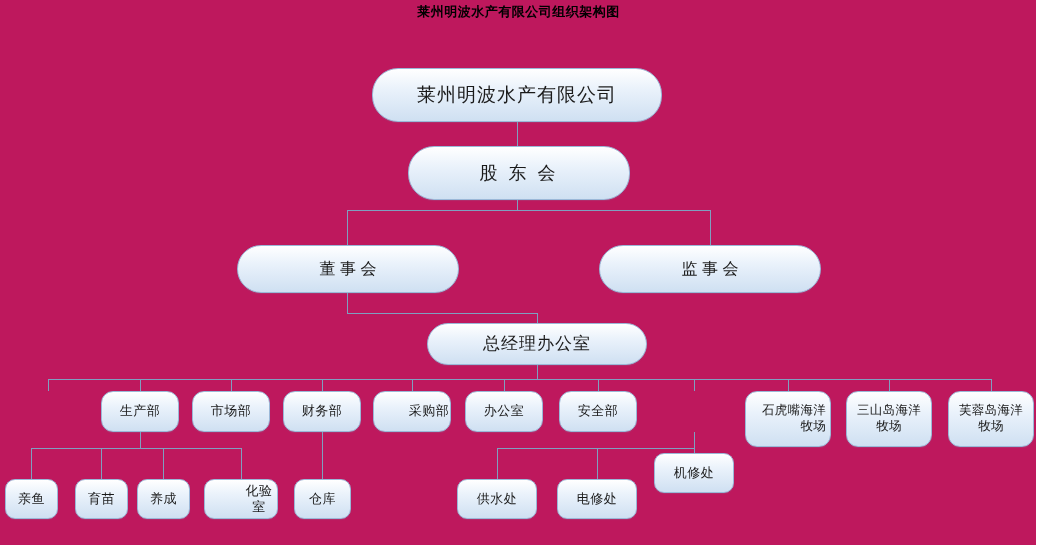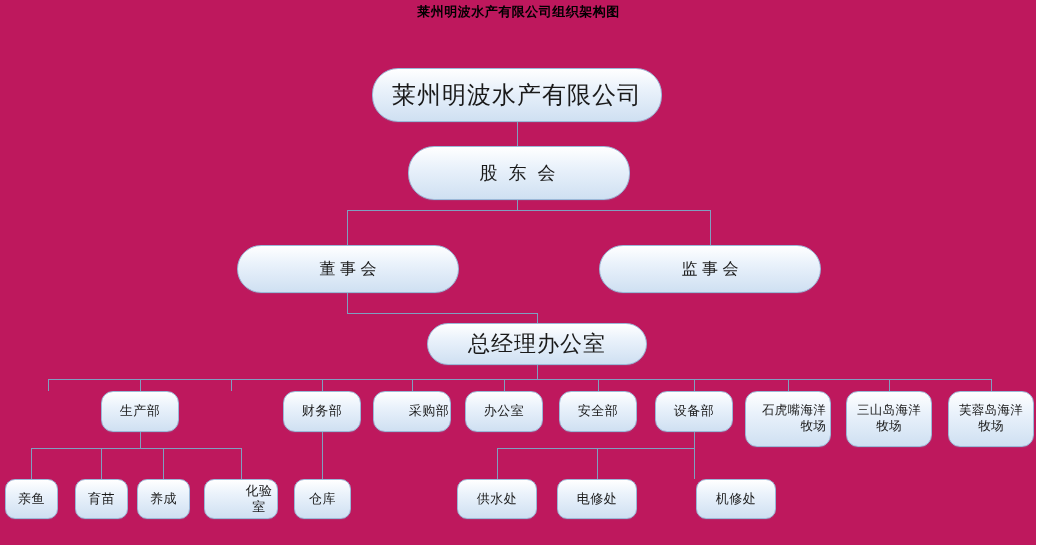--- a/index.html
+++ b/index.html
@@ -38,23 +38,23 @@
     color: #1a1a1a;
     border: 1px solid #9bb8d8;
     background: linear-gradient(to bottom, #ffffff 0%, #eaf2fb 38%, #cfe0f2 100%);
     box-shadow: 0 1px 1px rgba(120,150,180,0.18);
     line-height: 1.25;
   }
   .rounded-lg { border-radius: 26px; }
   .rounded-sm { border-radius: 12px; }
   .rounded-xs { border-radius: 10px; }
 
-  .n-company { font-size: 24px; letter-spacing: 1px; }
+  .n-company { font-size: 19px; letter-spacing: 1px; }
   .n-shareholders { font-size: 18px; letter-spacing: 3px; }
-  .n-gm { font-size: 22px; letter-spacing: 1px; }
+  .n-gm { font-size: 17px; letter-spacing: 1px; }
   .n-dept { font-size: 13px; letter-spacing: 0.5px; }
   .n-sub { font-size: 13px; letter-spacing: 0.5px; }
   .n-farm { font-size: 12.5px; letter-spacing: 0.3px; padding: 0 4px; }
 
   .line {
     position: absolute;
     background: #7f9fc0;
   }
   .line.h { height: 1px; }
   .line.v { width: 1px; }
@@ -111,34 +111,34 @@
 
   <div class="node rounded-lg n-board-directors" style="left:237px; top:245px; width:222px; height:48px;">董 事 会</div>
 
   <div class="node rounded-lg n-shareholders" style="left:408px; top:146px; width:222px; height:54px;">股 东 会</div>
 
   <div class="node rounded-lg n-board-supervisors" style="left:599px; top:245px; width:222px; height:48px;">监 事 会</div>
 
   <div class="node rounded-lg n-gm" style="left:427px; top:323px; width:220px; height:42px;">总经理办公室</div>
 
   <div class="node rounded-sm n-dept" style="left:101px; top:391px; width:78px; height:41px;">生产部</div>
+  <div class="node rounded-sm n-dept" style="left:192px; top:391px; width:78px; height:41px;">市场部</div>
   <div class="node rounded-sm n-dept" style="left:283px; top:391px; width:78px; height:41px;">财务部</div>
   <div class="node rounded-sm n-dept" style="left:373px; top:391px; width:78px; height:41px;padding-left:34px;">采购部</div>
   <div class="node rounded-sm n-dept" style="left:465px; top:391px; width:78px; height:41px;">办公室</div>
   <div class="node rounded-sm n-dept" style="left:559px; top:391px; width:78px; height:41px;">安全部</div>
-  <div class="node rounded-sm n-dept" style="left:655px; top:391px; width:78px; height:41px;">设备部</div>
 
   <div class="node rounded-sm n-farm" style="left:745px; top:391px; width:86px; height:56px;text-align:right;">石虎嘴海洋牧场</div>
   <div class="node rounded-sm n-farm" style="left:846px; top:391px; width:86px; height:56px;">三山岛海洋牧场</div>
   <div class="node rounded-sm n-farm" style="left:948px; top:391px; width:86px; height:56px;text-align:center;">芙蓉岛海洋牧场</div>
 
   <div class="node rounded-xs n-sub" style="left:5px; top:479px; width:53px; height:40px;">亲鱼</div>
   <div class="node rounded-xs n-sub" style="left:75px; top:479px; width:53px; height:40px;">育苗</div>
   <div class="node rounded-xs n-sub" style="left:137px; top:479px; width:53px; height:40px;">养成</div>
   <div class="node rounded-xs n-sub" style="left:204px; top:479px; width:74px; height:40px;padding-left:36px;">化验室</div>
 
   <div class="node rounded-xs n-sub" style="left:294px; top:479px; width:57px; height:40px;">仓库</div>
 
   <div class="node rounded-xs n-sub" style="left:457px; top:479px; width:80px; height:40px;">供水处</div>
   <div class="node rounded-xs n-sub" style="left:557px; top:479px; width:80px; height:40px;">电修处</div>
-  <div class="node rounded-xs n-sub" style="left:654px; top:479px; width:80px; height:40px;margin-left:42px;">机修处</div>
+  <div class="node rounded-xs n-sub" style="left:654px; top:453px; width:80px; height:40px;">机修处</div>
 
 </div>
 
 </body></html>

